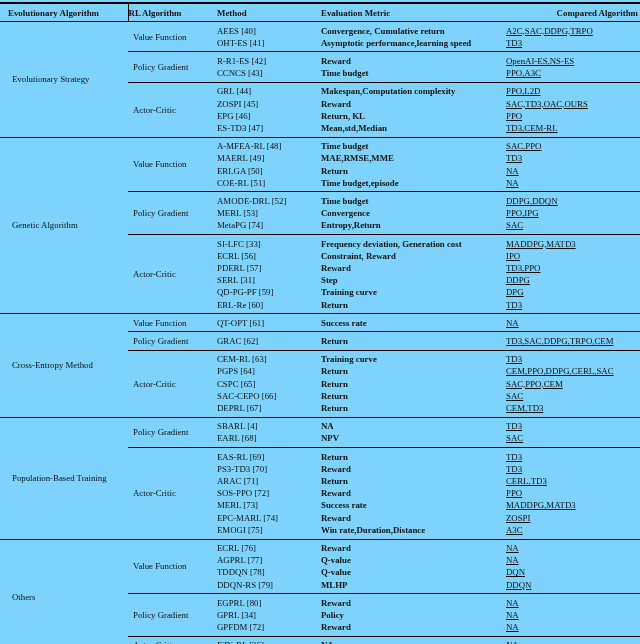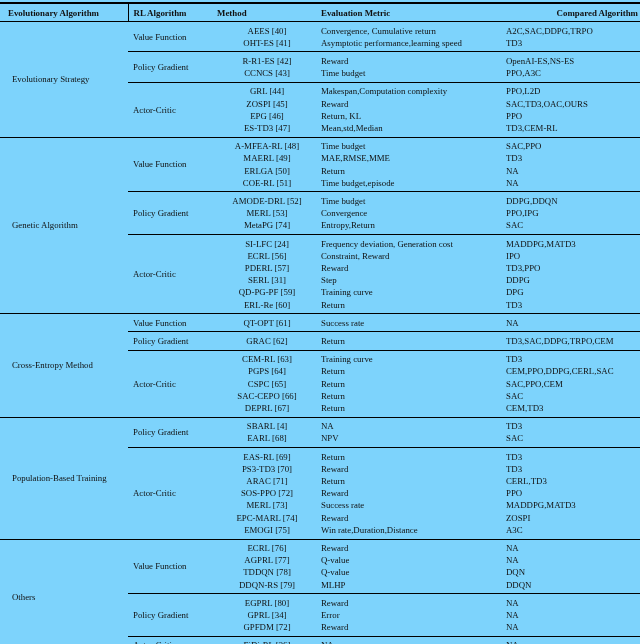--- a/index.html
+++ b/index.html
@@ -35,37 +35,37 @@
   th {
     text-align: left;
     font-weight: bold;
     font-size: 8.9px;
     padding: 4px 2px 3px 0;
     border-bottom: 1px solid #000;
     white-space: nowrap;
     overflow: hidden;
   }
   th.h1 { padding-left: 8px; border-right: 1px solid #000; }
-  th.h2 { padding-left: 5px; }
+  th.h2 { }
   th.h3 { padding-left: 5px; }
   th.h4 { padding-left: 3px; }
   th.h5 { padding-left: 3px; text-align: right; }
 
   td {
     vertical-align: middle;
     padding: 2.5px 1px 2.5px 0;
     white-space: nowrap;
     overflow: hidden;
   }
   td .line { line-height: 12.2px; }
   td.col-ea { padding-left: 12px; line-height: 12.2px; }
   td.col-rl { padding-left: 5px; line-height: 12.2px; }
-  td.col-method   { padding-left: 5px; text-align: center; }
-  td.col-metric   { padding-left: 3px; }
-  td.col-compared { padding-left: 3px; }
+  td.col-method   { padding-left: 5px; }
+  td.col-metric   { padding-left: 3px; font-weight: bold; }
+  td.col-compared { padding-left: 3px; text-decoration: underline; }
 
   tr.group-start > td { border-top: 1.5px solid #000; }
   tr.sub-start   > td { border-top: 1px solid #000; }
 </style>
 </head>
 <body>
 
 <div class="page">
   <table class="paper-table">
     <colgroup>
@@ -173,21 +173,21 @@
           </td>
           <td class="col-compared">
             <div class="line">DDPG,DDQN</div>
             <div class="line">PPO,IPG</div>
             <div class="line">SAC</div>
           </td>
         </tr>
         <tr class="sub-start">
           <td class="col-rl">Actor-Critic</td>
           <td class="col-method">
-            <div class="line">SI-LFC [24]</div>
+            <div class="line">SI-LFC [33]</div>
             <div class="line">ECRL [56]</div>
             <div class="line">PDERL [57]</div>
             <div class="line">SERL [31]</div>
             <div class="line">QD-PG-PF [59]</div>
             <div class="line">ERL-Re [60]</div>
           </td>
           <td class="col-metric">
             <div class="line">Frequency deviation, Generation cost</div>
             <div class="line">Constraint, Reward</div>
             <div class="line">Reward</div>
@@ -323,21 +323,21 @@
         </tr>
         <tr class="sub-start">
           <td class="col-rl">Policy Gradient</td>
           <td class="col-method">
             <div class="line">EGPRL [80]</div>
             <div class="line">GPRL [34]</div>
             <div class="line">GPFDM [72]</div>
           </td>
           <td class="col-metric">
             <div class="line">Reward</div>
-            <div class="line">Error</div>
+            <div class="line">Policy</div>
             <div class="line">Reward</div>
           </td>
           <td class="col-compared">
             <div class="line">NA</div>
             <div class="line">NA</div>
             <div class="line">NA</div>
           </td>
         </tr>
         <tr class="sub-start">
           <td class="col-rl">Actor-Critic</td>

